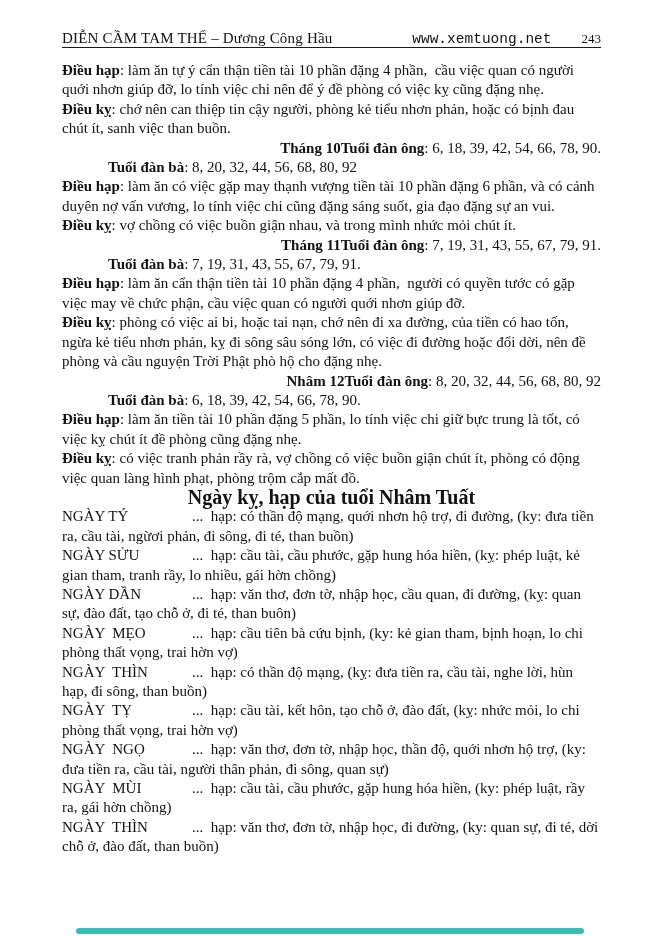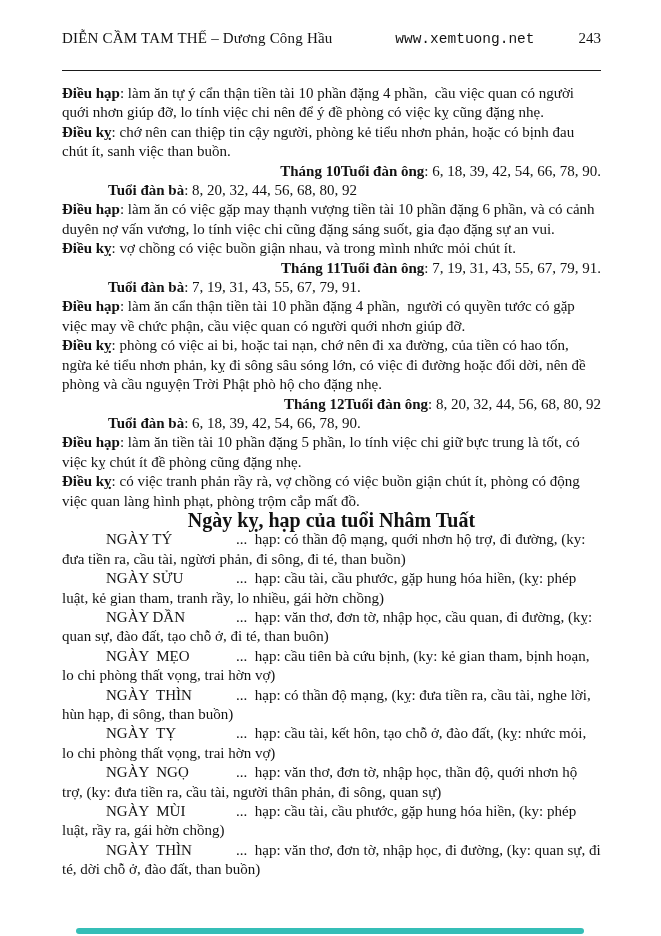--- a/index.html
+++ b/index.html
@@ -2,32 +2,32 @@
 <html><head>
 <meta charset="utf-8">
 <style>
   html,body{margin:0;padding:0;}
   body{
     width:661px;height:936px;background:#ffffff;position:relative;overflow:hidden;
     font-family:"Liberation Serif","DejaVu Serif",serif;color:#121212;
   }
   .page{position:absolute;left:62px;top:30px;width:539px;}
   .header{display:flex;justify-content:space-between;align-items:baseline;
-    font-size:15px;padding-bottom:23px;border-bottom:1.5px solid #1a1a1a;}
+    font-size:15px;padding-bottom:0;border-bottom:1.5px solid #1a1a1a;}
   .header-title{letter-spacing:.2px;}
   .header-right{display:flex;align-items:baseline;}
   .header-url{font-family:Liberation Mono, monospace;font-size:14.5px;}
-  .header-page{margin-left:44px;font-size:15px;}
+  .header-page{margin-left:30px;font-size:13px;}
   .body-text{margin-top:13px;font-size:15px;line-height:19.4px;}
   .body-text p{margin:0;white-space:pre-wrap;}
   .entry b{font-weight:bold;}
   .month-line{text-indent:27px;text-align:right;}
   .tuoi-line{text-indent:46px;}
   .section-heading{text-align:center;font-weight:bold;font-size:20px;}
-  .day .day-name{display:inline-block;min-width:130px;white-space:pre;margin-left:44px;}
+  .day .day-name{display:inline-block;min-width:130px;white-space:pre;}
   .bottom-scrollbar{position:absolute;left:76px;top:928px;width:508px;height:6px;
     background:#35beb7;border-radius:3px;}
 </style>
 </head>
 <body>
 
 <div class="page">
 
   <div class="header">
     <span class="header-title">DIỄN CẦM TAM THẾ – Dương Công Hầu</span>
@@ -42,21 +42,21 @@
     <p class="entry"><b>Điều hạp</b><span>: làm ăn tự ý cẩn thận tiền tài 10 phần đặng 4 phần,  cầu việc quan có người quới nhơn giúp đỡ, lo tính việc chi nên để ý đề phòng có việc kỵ cũng đặng nhẹ.</span></p>
     <p class="entry"><b>Điều kỵ</b><span>: chớ nên can thiệp tin cậy người, phòng kẻ tiểu nhơn phản, hoặc có bịnh đau chút ít, sanh việc than buồn.</span></p>
     <p class="entry month-line"><b>Tháng 10Tuổi đàn ông</b><span>: 6, 18, 39, 42, 54, 66, 78, 90.</span></p>
     <p class="entry tuoi-line"><b>Tuổi đàn bà</b><span>: 8, 20, 32, 44, 56, 68, 80, 92</span></p>
     <p class="entry"><b>Điều hạp</b><span>: làm ăn có việc gặp may thạnh vượng tiền tài 10 phần đặng 6 phần, và có cảnh duyên nợ vấn vương, lo tính việc chi cũng đặng sáng suốt, gia đạo đặng sự an vui.</span></p>
     <p class="entry"><b>Điều kỵ</b><span>: vợ chồng có việc buồn giận nhau, và trong mình nhức mỏi chút ít.</span></p>
     <p class="entry month-line"><b>Tháng 11Tuổi đàn ông</b><span>: 7, 19, 31, 43, 55, 67, 79, 91.</span></p>
     <p class="entry tuoi-line"><b>Tuổi đàn bà</b><span>: 7, 19, 31, 43, 55, 67, 79, 91.</span></p>
     <p class="entry"><b>Điều hạp</b><span>: làm ăn cẩn thận tiền tài 10 phần đặng 4 phần,  người có quyền tước có gặp việc may về chức phận, cầu việc quan có người quới nhơn giúp đỡ.</span></p>
     <p class="entry"><b>Điều kỵ</b><span>: phòng có việc ai bi, hoặc tai nạn, chớ nên đi xa đường, của tiền có hao tốn, ngừa kẻ tiểu nhơn phản, kỵ đi sông sâu sóng lớn, có việc đi đường hoặc đổi dời, nên đề phòng và cầu nguyện Trời Phật phò hộ cho đặng nhẹ.</span></p>
-    <p class="entry month-line"><b>Tháng 12Tuổi đàn ông</b><span>: 8, 20, 32, 44, 56, 68, 80, 92</span></p>
+    <p class="entry month-line"><b>Nhâm 12Tuổi đàn ông</b><span>: 8, 20, 32, 44, 56, 68, 80, 92</span></p>
     <p class="entry tuoi-line"><b>Tuổi đàn bà</b><span>: 6, 18, 39, 42, 54, 66, 78, 90.</span></p>
     <p class="entry"><b>Điều hạp</b><span>: làm ăn tiền tài 10 phần đặng 5 phần, lo tính việc chi giữ bực trung là tốt, có việc kỵ chút ít đề phòng cũng đặng nhẹ.</span></p>
     <p class="entry"><b>Điều kỵ</b><span>: có việc tranh phản rầy rà, vợ chồng có việc buồn giận chút ít, phòng có động việc quan làng hình phạt, phòng trộm cắp mất đồ.</span></p>
 
     <p class="section-heading">Ngày kỵ, hạp của tuổi Nhâm Tuất</p>
 
     <p class="day"><span class="day-name">NGÀY TÝ</span><span>...  hạp: có thần độ mạng, quới nhơn hộ trợ, đi đường, (ky: đưa tiền ra, cầu tài, ngừơi phản, đi sông, đi té, than buồn)</span></p>
     <p class="day"><span class="day-name">NGÀY SỬU</span><span>...  hạp: cầu tài, cầu phước, gặp hung hóa hiền, (kỵ: phép luật, kẻ gian tham, tranh rầy, lo nhiều, gái hờn chồng)</span></p>
     <p class="day"><span class="day-name">NGÀY DẦN</span><span>...  hạp: văn thơ, đơn tờ, nhập học, cầu quan, đi đường, (kỵ: quan sự, đào đất, tạo chỗ ở, đi té, than buôn)</span></p>
     <p class="day"><span class="day-name">NGÀY  MẸO</span><span>...  hạp: cầu tiên bà cứu bịnh, (ky: kẻ gian tham, bịnh hoạn, lo chi phòng thất vọng, trai hờn vợ)</span></p>

